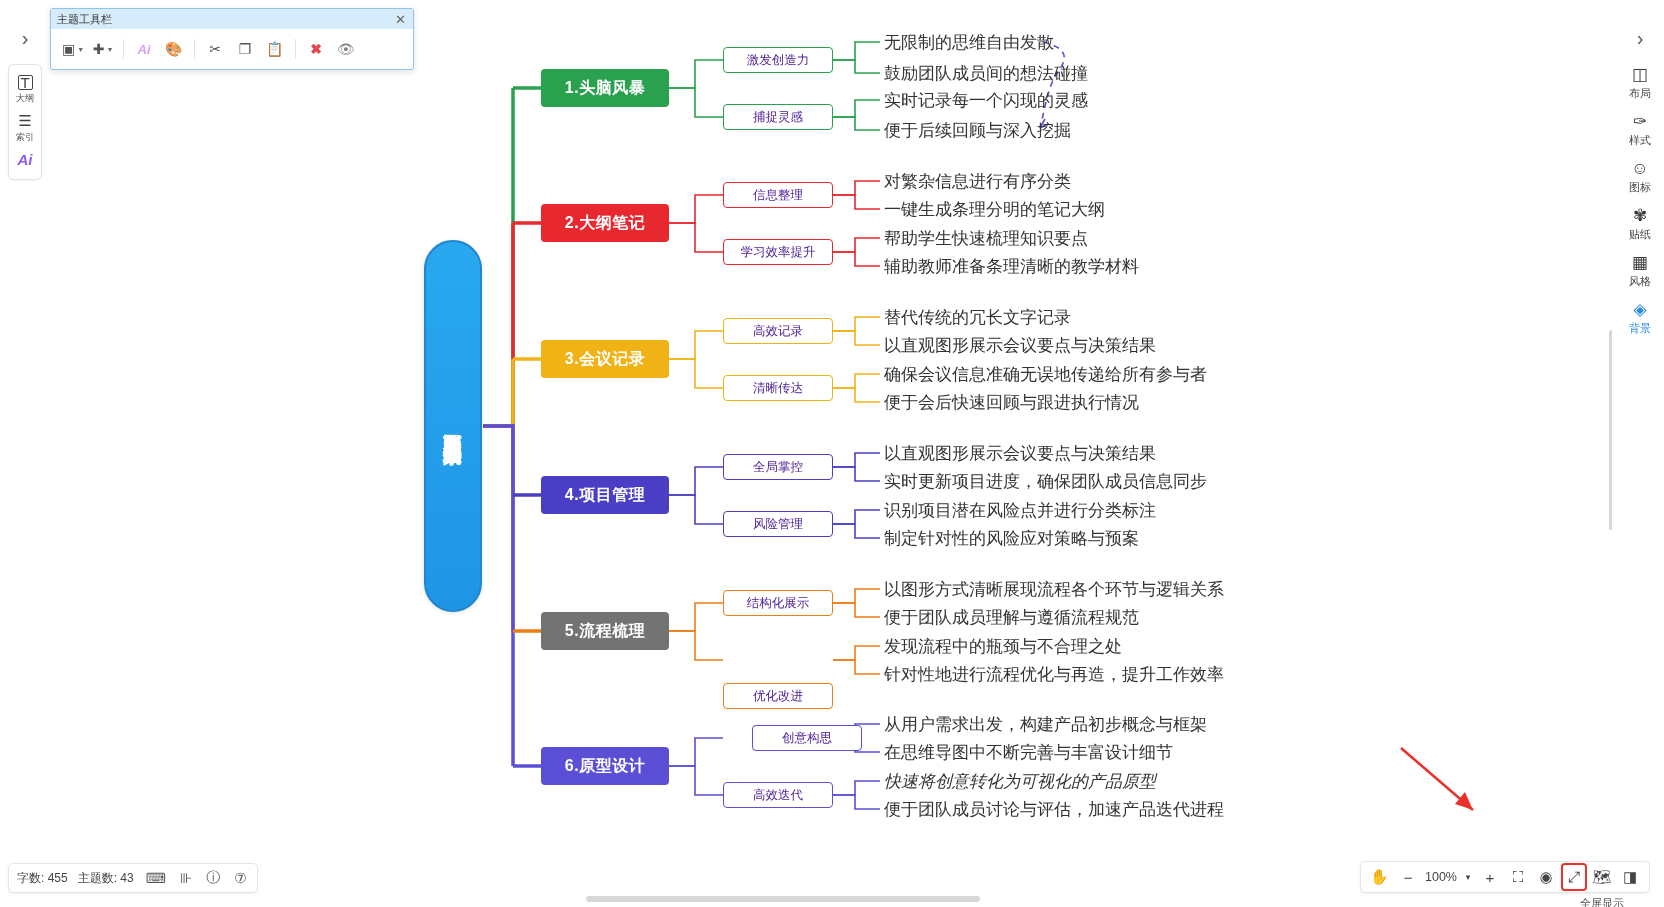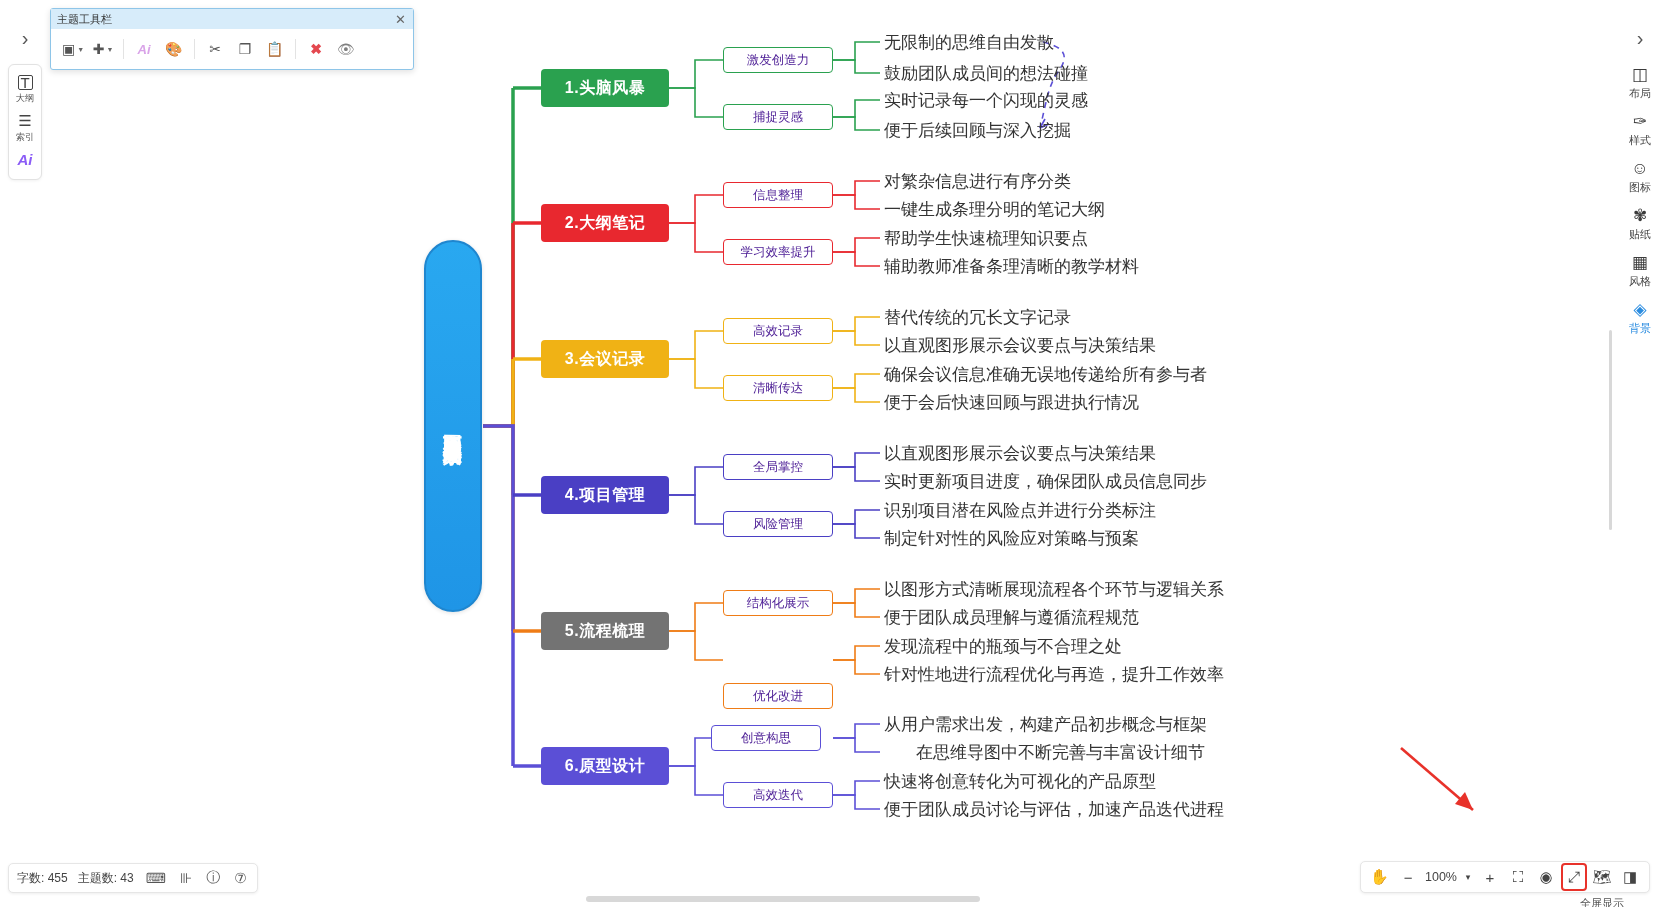--- a/index.html
+++ b/index.html
@@ -306,33 +306,33 @@
   <div class="node l3" style="left:884px; top:636px;">
     <span>发现流程中的瓶颈与不合理之处</span>
   </div>
   <div class="node l3" style="left:884px; top:664px;">
     <span>针对性地进行流程优化与再造，提升工作效率</span>
   </div>
 
   <div class="node l1" style="left:541px; top:747px; background:#5b4fd6;">
     <span>6.原型设计</span>
   </div>
-  <div class="node l2" style="left:711px; top:725px; border-color:#5b4fd6;">
+  <div class="node l2" style="left:752px; top:725px; border-color:#5b4fd6;">
     <span>创意构思</span>
   </div>
   <div class="node l2" style="left:723px; top:782px; border-color:#5b4fd6;">
     <span>高效迭代</span>
   </div>
   <div class="node l3" style="left:884px; top:714px;">
     <span>从用户需求出发，构建产品初步概念与框架</span>
   </div>
-  <div class="node l3" style="left:884px; top:742px;margin-left:32px;">
+  <div class="node l3" style="left:884px; top:742px;">
     <span>在思维导图中不断完善与丰富设计细节</span>
   </div>
-  <div class="node l3" style="left:884px; top:771px;">
+  <div class="node l3" style="left:884px; top:771px;font-style:italic;">
     <span>快速将创意转化为可视化的产品原型</span>
   </div>
   <div class="node l3" style="left:884px; top:799px;">
     <span>便于团队成员讨论与评估，加速产品迭代进程</span>
   </div>
 </div>
 
 <div id="left-rail">
   <div class="rail-chevron">
     <span>›</span>

